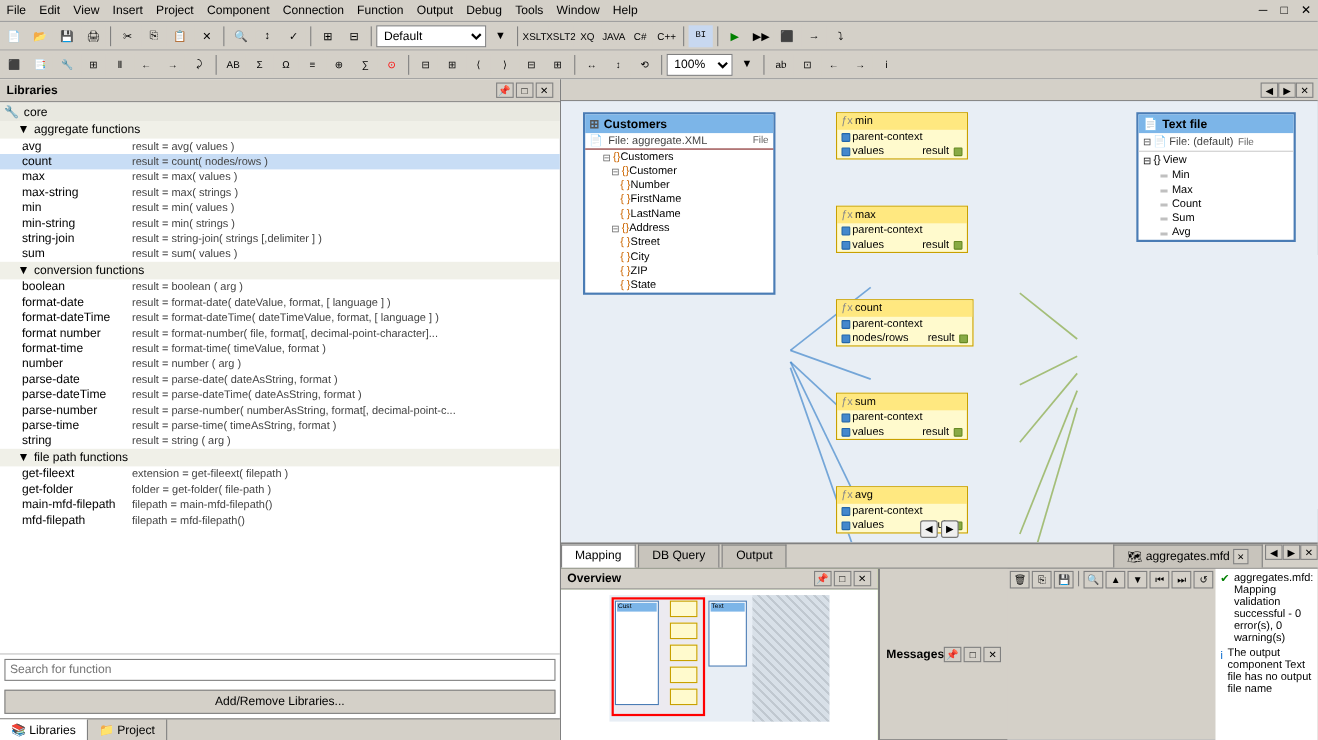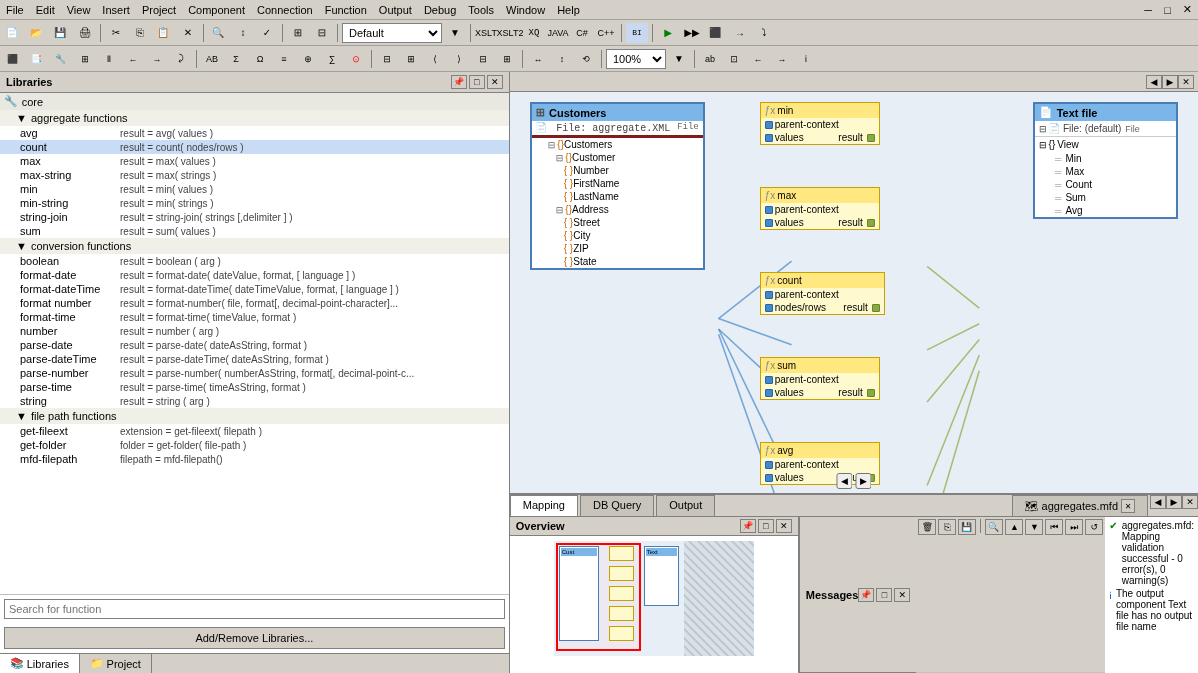--- a/index.html
+++ b/index.html
@@ -48,21 +48,21 @@
     
     .right-panel { flex: 1; display: flex; flex-direction: column; background: #c8d4e0; }
     .right-panel-header { background: #d4d0c8; height: 20px; display: flex; align-items: center; padding: 0 4px; border-bottom: 1px solid #808080; justify-content: flex-end; }
 
     
     .canvas-area { flex: 1; background: #e8eef5; position: relative; overflow: hidden; }
 
     
     .source-box { position: absolute; left: 20px; top: 10px; width: 175px; background: white; border: 2px solid #4a7cb5; }
     .source-box-header { background: #7cb5e8; padding: 2px 4px; display: flex; align-items: center; font-size: 11px; font-weight: bold; }
-    .source-box-sub { padding: 1px 4px; font-size: 10px; color: #444; border-bottom: 3px solid #7f1d1d; font-family: Liberation Mono, monospace; }
+    .source-box-sub { padding: 1px 4px; font-size: 10px; color: #444; border-bottom: 1px solid #7f1d1d; }
     .source-box-item { padding: 1px 4px 1px 16px; font-size: 10px; display: flex; align-items: center; }
     .source-box-item.indent1 { padding-left: 24px; }
     .source-box-item.indent2 { padding-left: 32px; }
     .curly { color: #cc6600; }
     .expand-icon { color: #666; margin-right: 2px; font-size: 9px; }
 
     
     .func-box { position: absolute; background: #fffacd; border: 1px solid #c8a000; width: 120px; }
     .func-box-header { background: #ffe880; padding: 2px 4px; font-size: 10px; display: flex; align-items: center; gap: 2px; }
     .func-box-row { padding: 1px 4px; font-size: 10px; display: flex; align-items: center; gap: 2px; }
@@ -146,21 +146,21 @@
   <div class="tb-btn">⊞</div>
   <div class="tb-btn">⊟</div>
   <div class="tb-sep"></div>
   <select class="tb-dropdown">
     <option>Default</option>
   </select>
   <div class="tb-btn">▼</div>
   <div class="tb-sep"></div>
   <div class="tb-btn" style="font-size:9px;">XSLT</div>
   <div class="tb-btn" style="font-size:9px;">XSLT2</div>
-  <div class="tb-btn" style="font-size:9px;font-family:Liberation Mono, monospace;">XQ</div>
+  <div class="tb-btn" style="font-size:9px;">XQ</div>
   <div class="tb-btn" style="font-size:9px;">JAVA</div>
   <div class="tb-btn" style="font-size:9px;">C#</div>
   <div class="tb-btn" style="font-size:9px;">C++</div>
   <div class="tb-sep"></div>
   <div class="tb-btn" style="font-size:8px;background:#c8d8f0;font-family:Liberation Mono, monospace;">BI</div>
   <div class="tb-sep"></div>
   <div class="tb-btn" style="color:green;">▶</div>
   <div class="tb-btn">▶▶</div>
   <div class="tb-btn" style="color:gray;">⬛</div>
   <div class="tb-btn">→</div>
@@ -319,20 +319,24 @@
         <span style="margin-right:4px;">▼</span>
         <span>file path functions</span>
       </div>
       <div class="lib-item">
         <span class="lib-item-name">get-fileext</span>
         <span class="lib-item-formula">extension = get-fileext( filepath )</span>
       </div>
       <div class="lib-item">
         <span class="lib-item-name">get-folder</span>
         <span class="lib-item-formula">folder = get-folder( file-path )</span>
+      </div>
+      <div class="lib-item">
+        <span class="lib-item-name">main-mfd-filepath</span>
+        <span class="lib-item-formula">filepath = main-mfd-filepath()</span>
       </div>
       <div class="lib-item">
         <span class="lib-item-name">mfd-filepath</span>
         <span class="lib-item-formula">filepath = mfd-filepath()</span>
       </div>
     </div>
 
     <div class="lib-search">
       <input type="text" placeholder="Search for function" style="">
     </div>

